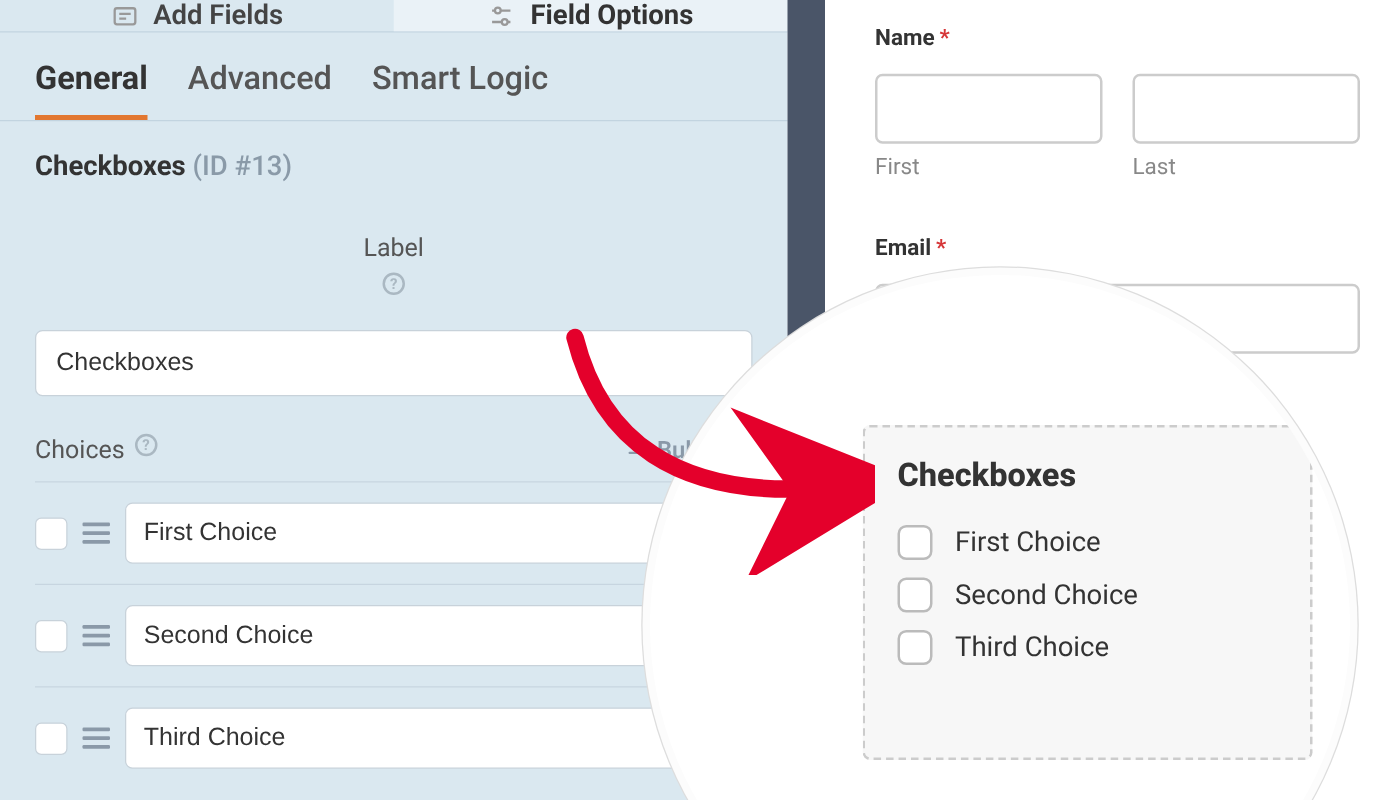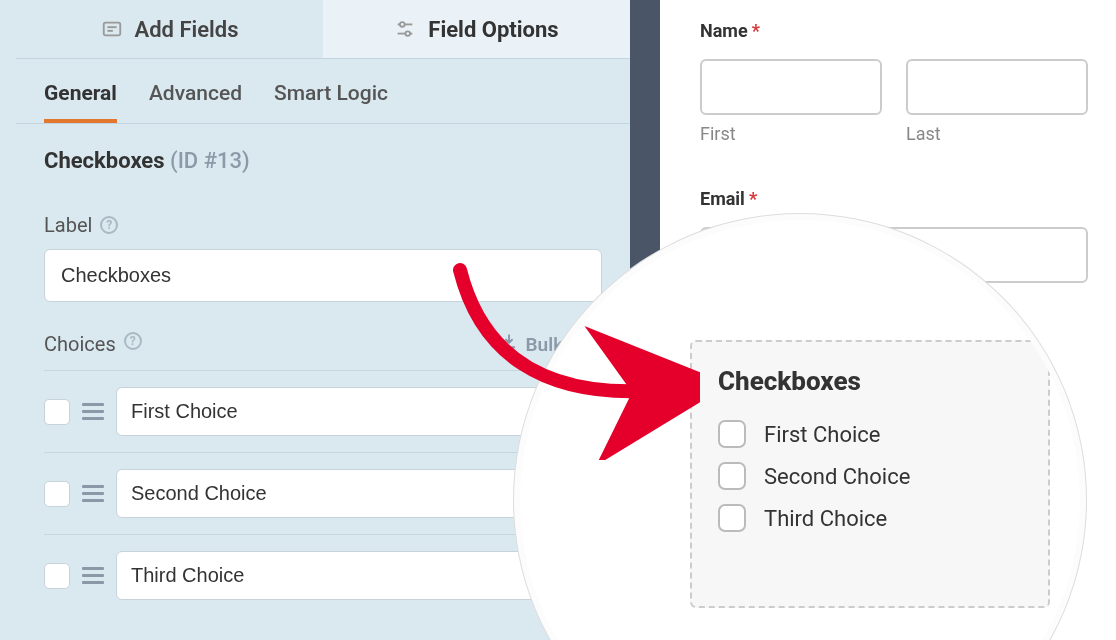--- a/index.html
+++ b/index.html
@@ -1,30 +1,30 @@
 <!DOCTYPE html>
 <html><head>
 <meta charset="utf-8">
 <style>
   * { box-sizing: border-box; margin: 0; padding: 0; }
   html, body { width: 1116px; height: 640px; font-family: -apple-system, BlinkMacSystemFont, "Segoe UI", Roboto, sans-serif; overflow: hidden; background: #fff; }
   .app { display: flex; height: 100%; }
-  .sidebar { width: 630px; background: #dae8f0; display: flex; flex-direction: column; padding-left: 16px; }
+  .sidebar { width: 630px; background: #dae8f0; display: flex; flex-direction: column; }
   .tabs-top { display: flex; border-bottom: 1px solid #c2d4e0; height: 60px; }
   .tab-top { flex: 1; display: flex; align-items: center; justify-content: center; gap: 12px; font-size: 22px; font-weight: 600; color: #444; cursor: pointer; }
   .tab-top.active { background: #eaf2f7; font-weight: 700; color: #333; }
   .tab-top .icon { display: inline-flex; color: #999; }
   .subtabs { display: flex; gap: 32px; padding: 22px 28px 0 28px; border-bottom: 1px solid #c2d4e0; }
-  .subtab { font-size: 21px; font-weight: 500; color: #555; padding-bottom: 14px; cursor: pointer; }
+  .subtab { font-size: 26px; font-weight: 500; color: #555; padding-bottom: 14px; cursor: pointer; }
   .subtab.active { font-weight: 700; color: #333; border-bottom: 4px solid #e27730; }
   .panel { padding: 24px 28px; }
   .field-title-row { font-size: 22px; margin-bottom: 40px; }
   .field-title-row .name { font-weight: 700; color: #333; }
   .field-title-row .id { color: #8a9aa8; font-weight: 500; }
-  .label-row { display: flex; align-items: center; gap: 8px; font-size: 20px; color: #555; margin-bottom: 12px; }
+  .label-row { display: flex; align-items: center; gap: 8px; font-size: 20px; color: #555; margin-bottom: 28px; flex-direction: column; }
   .help-icon { width: 18px; height: 18px; border-radius: 50%; border: 2px solid #aab8c2; color: #aab8c2; font-size: 12px; display: inline-flex; align-items: center; justify-content: center; font-weight: 700; }
   .input-text { width: 100%; background: #fff; border: 1px solid #c8d2da; border-radius: 6px; padding: 14px 16px; font-size: 20px; color: #333; }
   .choices-header { display: flex; align-items: center; justify-content: space-between; margin-top: 30px; margin-bottom: 14px; }
   .choices-label { display: flex; align-items: flex-start; gap: 8px; font-size: 20px; color: #555; }
   .bulk-add { display: flex; align-items: center; gap: 8px; color: #8a99a8; font-size: 19px; font-weight: 600; cursor: pointer; }
   .choice-row { display: flex; align-items: center; gap: 12px; padding: 16px 0; border-top: 1px solid #c7d5e0; }
   .choice-row:first-of-type { border-top: none; padding-top: 0; }
   .choice-check { width: 26px; height: 26px; background: #fff; border: 1px solid #c8d2da; border-radius: 5px; cursor: pointer; }
   .drag-handle { display: flex; flex-direction: column; gap: 4px; cursor: grab; }
   .drag-handle div { width: 22px; height: 3px; background: #8a99a8; border-radius: 1px; }

